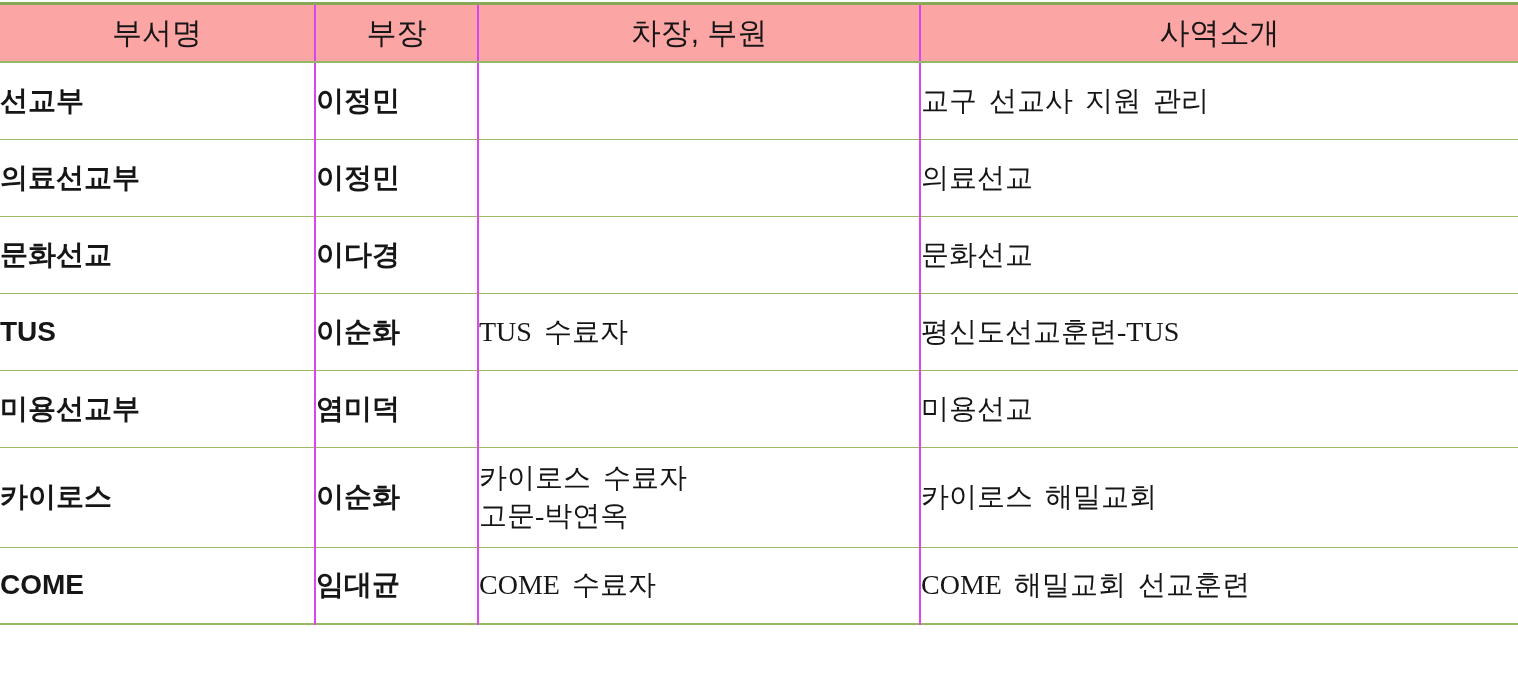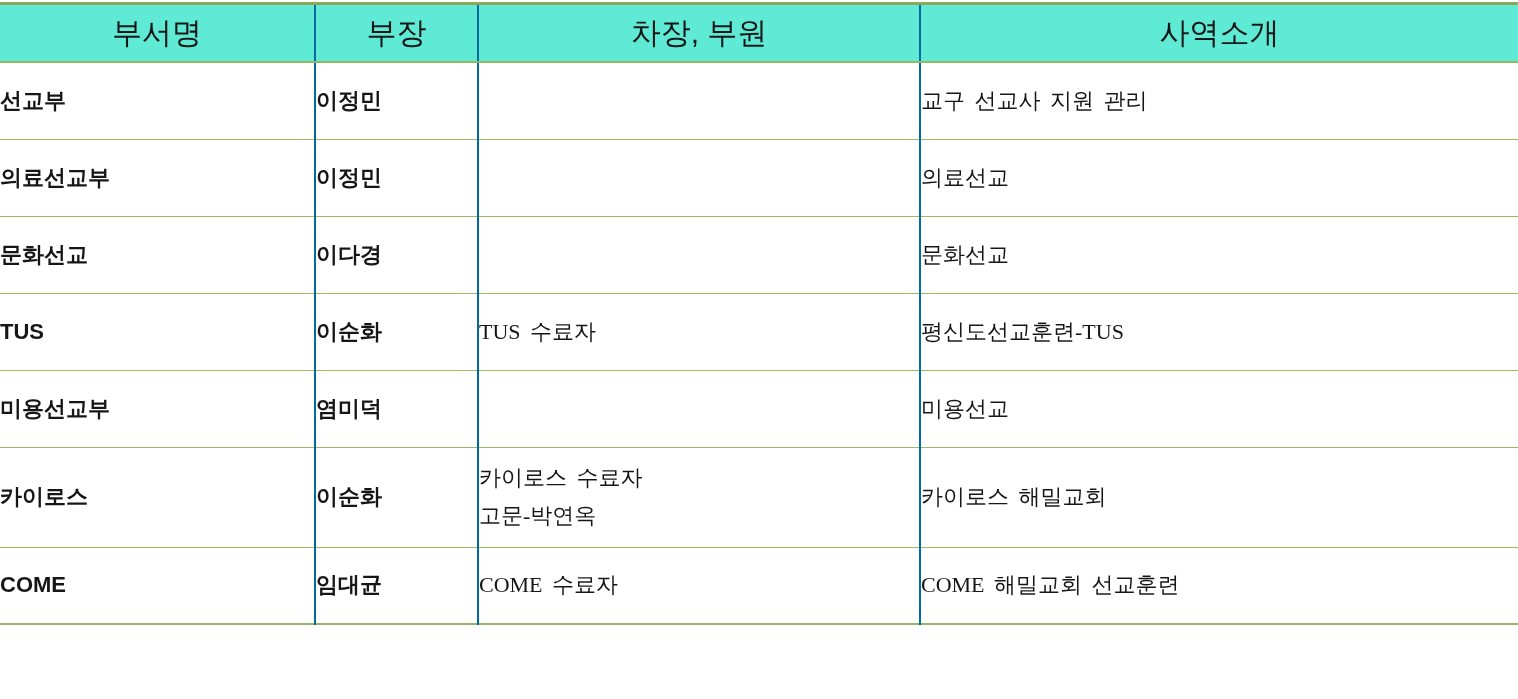--- a/index.html
+++ b/index.html
@@ -15,39 +15,39 @@
   }
   table.dept-table {
     width: 1518px;
     border-collapse: collapse;
     table-layout: fixed;
     border-top: 3px solid #88a855;
     border-bottom: 2px solid #94b863;
     color: #161616;
   }
   table.dept-table th {
-    background: #5eead4;
+    background: #fca5a5;
     height: 56px;
     font-family: "Liberation Sans", "DejaVu Sans", sans-serif;
     font-weight: normal;
     font-size: 30px;
     text-align: center;
     vertical-align: middle;
     border-bottom: 2px solid #94b863;
     padding: 0;
   }
   table.dept-table td {
-    font-size: 22px;
+    font-size: 28px;
     vertical-align: middle;
     border-bottom: 1.5px solid #9aba68;
     padding: 0;
   }
   table.dept-table th + th,
   table.dept-table td + td {
-    border-left: 2px solid #0369a1;
+    border-left: 2px solid #d946ef;
   }
   tr.rh-std  { height: 77px; }
   tr.rh-tall { height: 100px; }
   tr.rh-last { height: 70px; }
   td.c-dept {
     font-family: "Liberation Sans", "DejaVu Sans", sans-serif;
     font-weight: bold;
     text-align: left;
     padding-left: 15px;
   }

